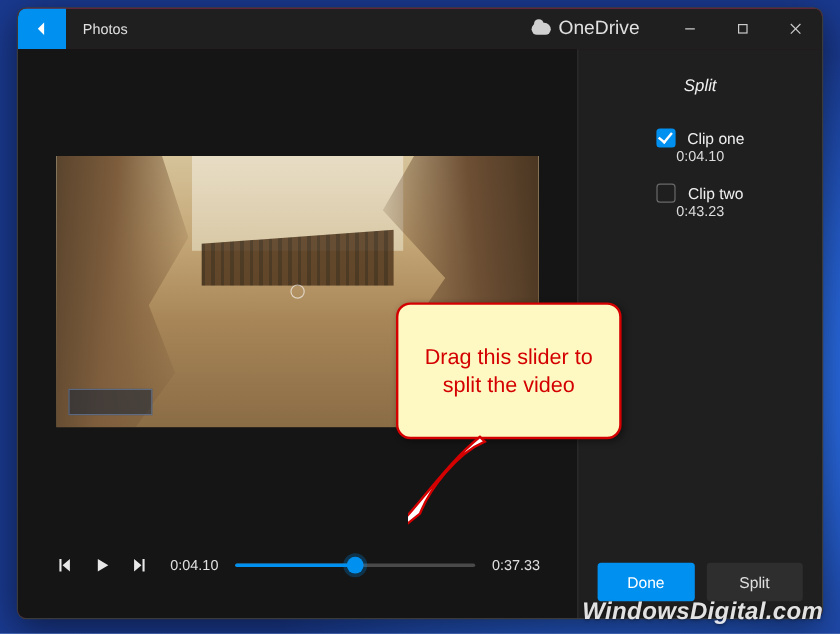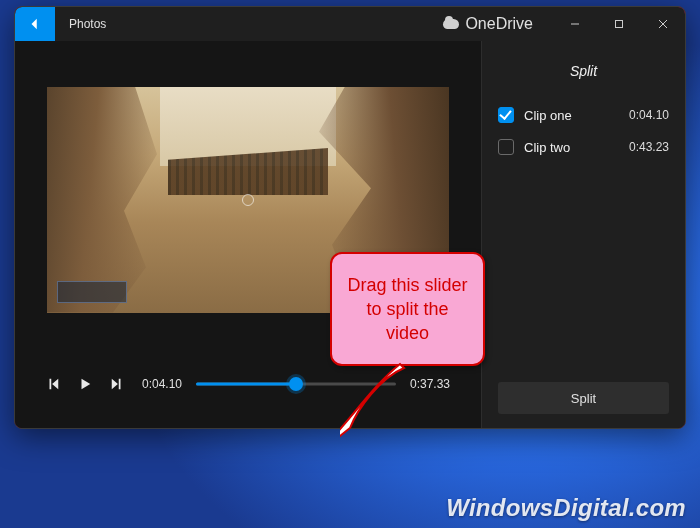--- a/index.html
+++ b/index.html
@@ -11,21 +11,21 @@
     position: relative;
     overflow: hidden;
   }
   .desktop-bg {
     position: absolute; inset: 0;
     background: radial-gradient(ellipse 400px 300px at 75% 60%, #5a9cf5 0%, #2a6de8 40%, #1a3a90 100%);
   }
   .window {
     position: absolute;
     left: 14px; top: 6px;
-    width: 672px; height: 423px;
+    width: 672px; height: 510px;
     background: #be185d;
     border: 1px solid #3a3a3a;
     border-radius: 8px;
     box-shadow: 0 8px 30px rgba(0,0,0,0.5);
     display: flex;
     flex-direction: column;
     overflow: hidden;
   }
   .titlebar {
     height: 34px;
@@ -156,20 +156,21 @@
   }
   .side-title {
     text-align:center; font-size:14px; color:#f0f0f0;
     padding: 8px 0 20px;
     font-style: italic;
   }
   .clip-row {
     display:flex; align-items:center; justify-content:space-between;
     padding: 8px 0;
     font-size:13px;
+    flex-direction:column;
   }
   .clip-left { display:flex; align-items:center; gap:10px; }
   .chk {
     width:16px; height:16px; border-radius:3px;
     border:1px solid #6a6a6a;
   }
   .chk.on { background:#0090f0; border-color:#0090f0; position:relative; }
   .chk.on::after {
     content:""; position:absolute; left:3px; top:0px;
     width:5px; height:9px; border:solid #fff; border-width:0 2px 2px 0;
@@ -183,41 +184,41 @@
   .btn {
     flex:1; height:32px; border-radius:3px;
     display:flex; align-items:center; justify-content:center;
     font-size:13px;
   }
   .btn-primary { background:#0090f0; color:#fff; }
   .btn-secondary { background:#2e2e2e; color:#e0e0e0; }
   .callout {
     position:absolute;
     left:330px; top:252px;
-    width:155px; height:114px;
-    background:#f9a8d4; border:2px solid #d40000;
+    width:188px; height:114px;
+    background:#fef9c3; border:2px solid #d40000;
     border-radius:12px;
     color:#d40000;
     font-size:18px; line-height:1.35;
     text-align:center;
     display:flex; align-items:center; justify-content:center;
     padding: 8px 12px;
     box-shadow: 2px 2px 5px rgba(0,0,0,0.35);
     z-index:20;
   }
   .callout-tail {
     position:absolute;
     left:340px; top:358px;
     width:0; height:0;
     z-index:21;
   }
   .callout-tail svg { position:absolute; left:0; top:0; }
   .watermark {
     position:absolute; right:14px; bottom:6px;
-    font-size:24px; font-style:italic; font-weight:600;
+    font-size:20px; font-style:italic; font-weight:600;
     color:rgba(255,255,255,0.88);
     text-shadow:0 1px 3px rgba(0,0,0,0.45);
     letter-spacing:0.3px;
     z-index:30;
   }
 </style>
 </head>
 <body>
 
 <div class="desktop-bg"></div>
@@ -311,20 +312,23 @@
         <div class="clip-left">
           <span class="chk"></span>
           <span>Clip two</span>
         </div>
         <span class="clip-time">0:43.23</span>
       </div>
 
       <div class="side-spacer"></div>
 
       <div class="side-buttons">
+        <div class="btn btn-primary">
+          <span>Done</span>
+        </div>
         <div class="btn btn-secondary">
           <span>Split</span>
         </div>
       </div>
     </div>
   </div>
 </div>
 
 <div class="callout">
   <span>Drag this slider to split the video</span>

